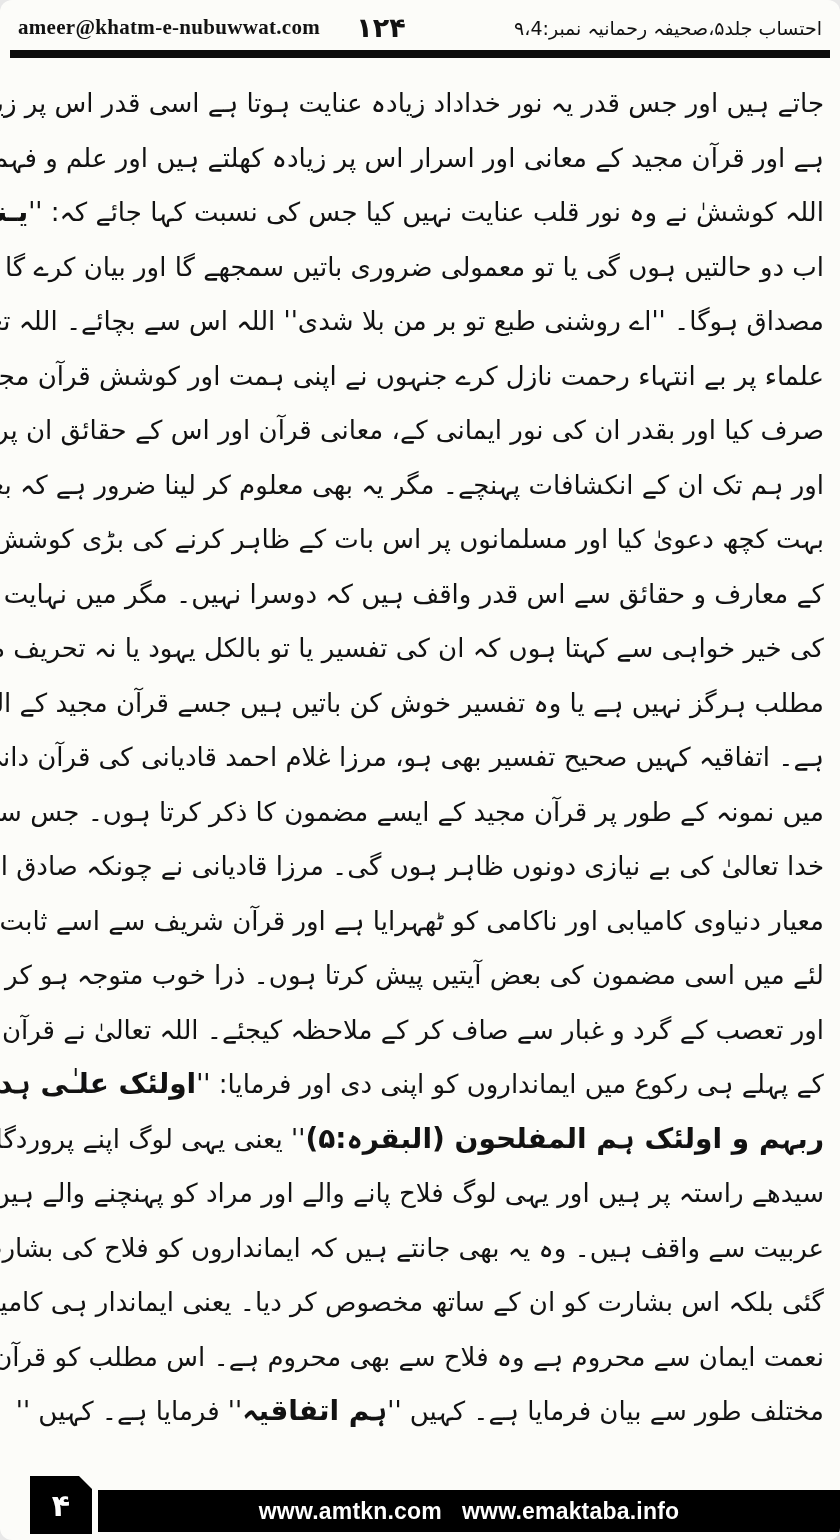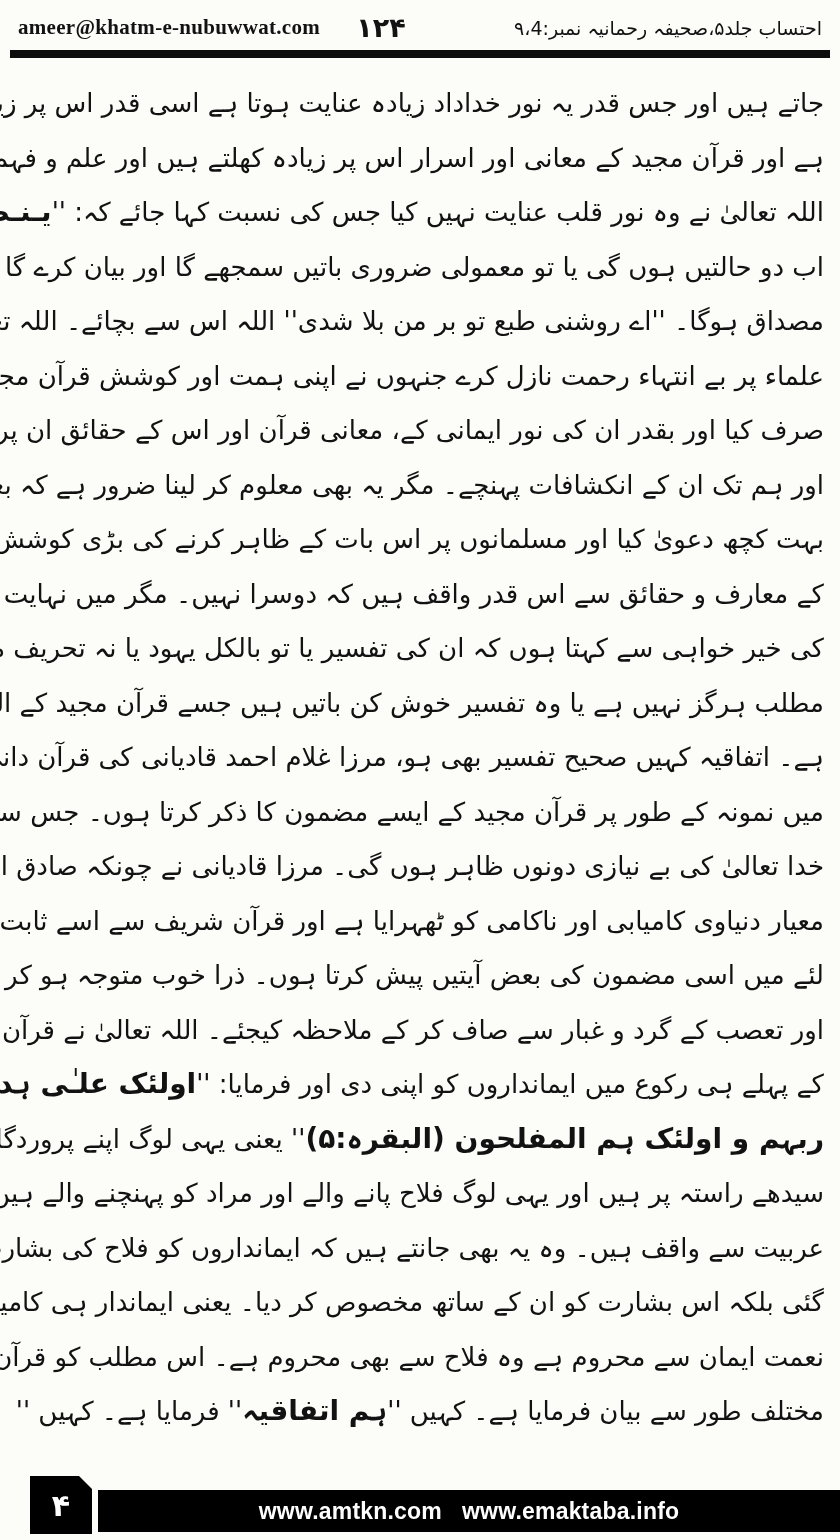--- a/index.html
+++ b/index.html
@@ -11,20 +11,21 @@
     position: relative;
     width: 840px;
     height: 1540px;
     margin: 0 auto;
     background: #fcfcf9;
     display: flex;
     flex-direction: column;
     overflow: hidden;
     font-family: "DejaVu Sans", sans-serif;
     color: #121212;
+    border-radius: 12px;
   }
   
   .header {
     display: flex;
     align-items: center;
     justify-content: space-between;
     padding: 12px 18px 4px 18px;
   }
   .header-email {
     font-family: "Liberation Serif", serif;
@@ -130,21 +131,21 @@
     <span class="header-email">ameer@khatm-e-nubuwwat.com</span>
     <span class="header-page-number">۱۲۴</span>
     <span class="header-title">احتساب جلد۵،صحیفہ رحمانیہ نمبر:۹،4</span>
   </div>
 
   <div class="header-rule"></div>
 
   <div class="body-text">
       <div class="line"><span class="seg">جاتے ہیں اور جس قدر یہ نور خداداد زیادہ عنایت ہوتا ہے اسی قدر اس پر زیادہ انکشاف ہوتا</span></div>
       <div class="line"><span class="seg">ہے اور قرآن مجید کے معانی اور اسرار اس پر زیادہ کھلتے ہیں اور علم و فہم اگرچہ بہت کچھ ہو مگر</span></div>
-      <div class="line"><span class="seg">اللہ تعالیٰ نے وہ نور قلب عنایت نہیں کیا جس کی نسبت کہا جائے کہ: ''</span><span class="seg bold">یـنـظـر بنور اللہ</span></div>
+      <div class="line"><span class="seg">اللہ کوششٰ نے وہ نور قلب عنایت نہیں کیا جس کی نسبت کہا جائے کہ: ''</span><span class="seg bold">یـنـظـر بنور اللہ</span></div>
       <div class="line"><span class="seg">اب دو حالتیں ہوں گی یا تو معمولی ضروری باتیں سمجھے گا اور بیان کرے گا یا اس کا علم اس کا</span></div>
       <div class="line"><span class="seg">مصداق ہوگا۔ ''اے روشنی طبع تو بر من بلا شدی'' اللہ اس سے بچائے۔ اللہ تعالیٰ ان کاملین</span></div>
       <div class="line"><span class="seg">علماء پر بے انتہاء رحمت نازل کرے جنہوں نے اپنی ہمت اور کوشش قرآن مجید کے سمجھنے میں</span></div>
       <div class="line"><span class="seg">صرف کیا اور بقدر ان کی نور ایمانی کے، معانی قرآن اور اس کے حقائق ان پر منکشف ہوئے</span></div>
       <div class="line"><span class="seg">اور ہم تک ان کے انکشافات پہنچے۔ مگر یہ بھی معلوم کر لینا ضرور ہے کہ بعض نے قرآن دانی کا</span></div>
       <div class="line"><span class="seg">بہت کچھ دعویٰ کیا اور مسلمانوں پر اس بات کے ظاہر کرنے کی بڑی کوشش کی کہ ہم قرآن مجید</span></div>
       <div class="line"><span class="seg">کے معارف و حقائق سے اس قدر واقف ہیں کہ دوسرا نہیں۔ مگر میں نہایت سچائی اور مسلمانوں</span></div>
       <div class="line"><span class="seg">کی خیر خواہی سے کہتا ہوں کہ ان کی تفسیر یا تو بالکل یہود یا نہ تحریف معنوی ہے۔ قرآن مجید کا وہ</span></div>
       <div class="line"><span class="seg">مطلب ہرگز نہیں ہے یا وہ تفسیر خوش کن باتیں ہیں جسے قرآن مجید کے الفاظ سے کچھ تعلق نہیں</span></div>
       <div class="line"><span class="seg">ہے۔ اتفاقیہ کہیں صحیح تفسیر بھی ہو، مرزا غلام احمد قادیانی کی قرآن دانی کا یہی حال ہے۔ اب</span></div>

